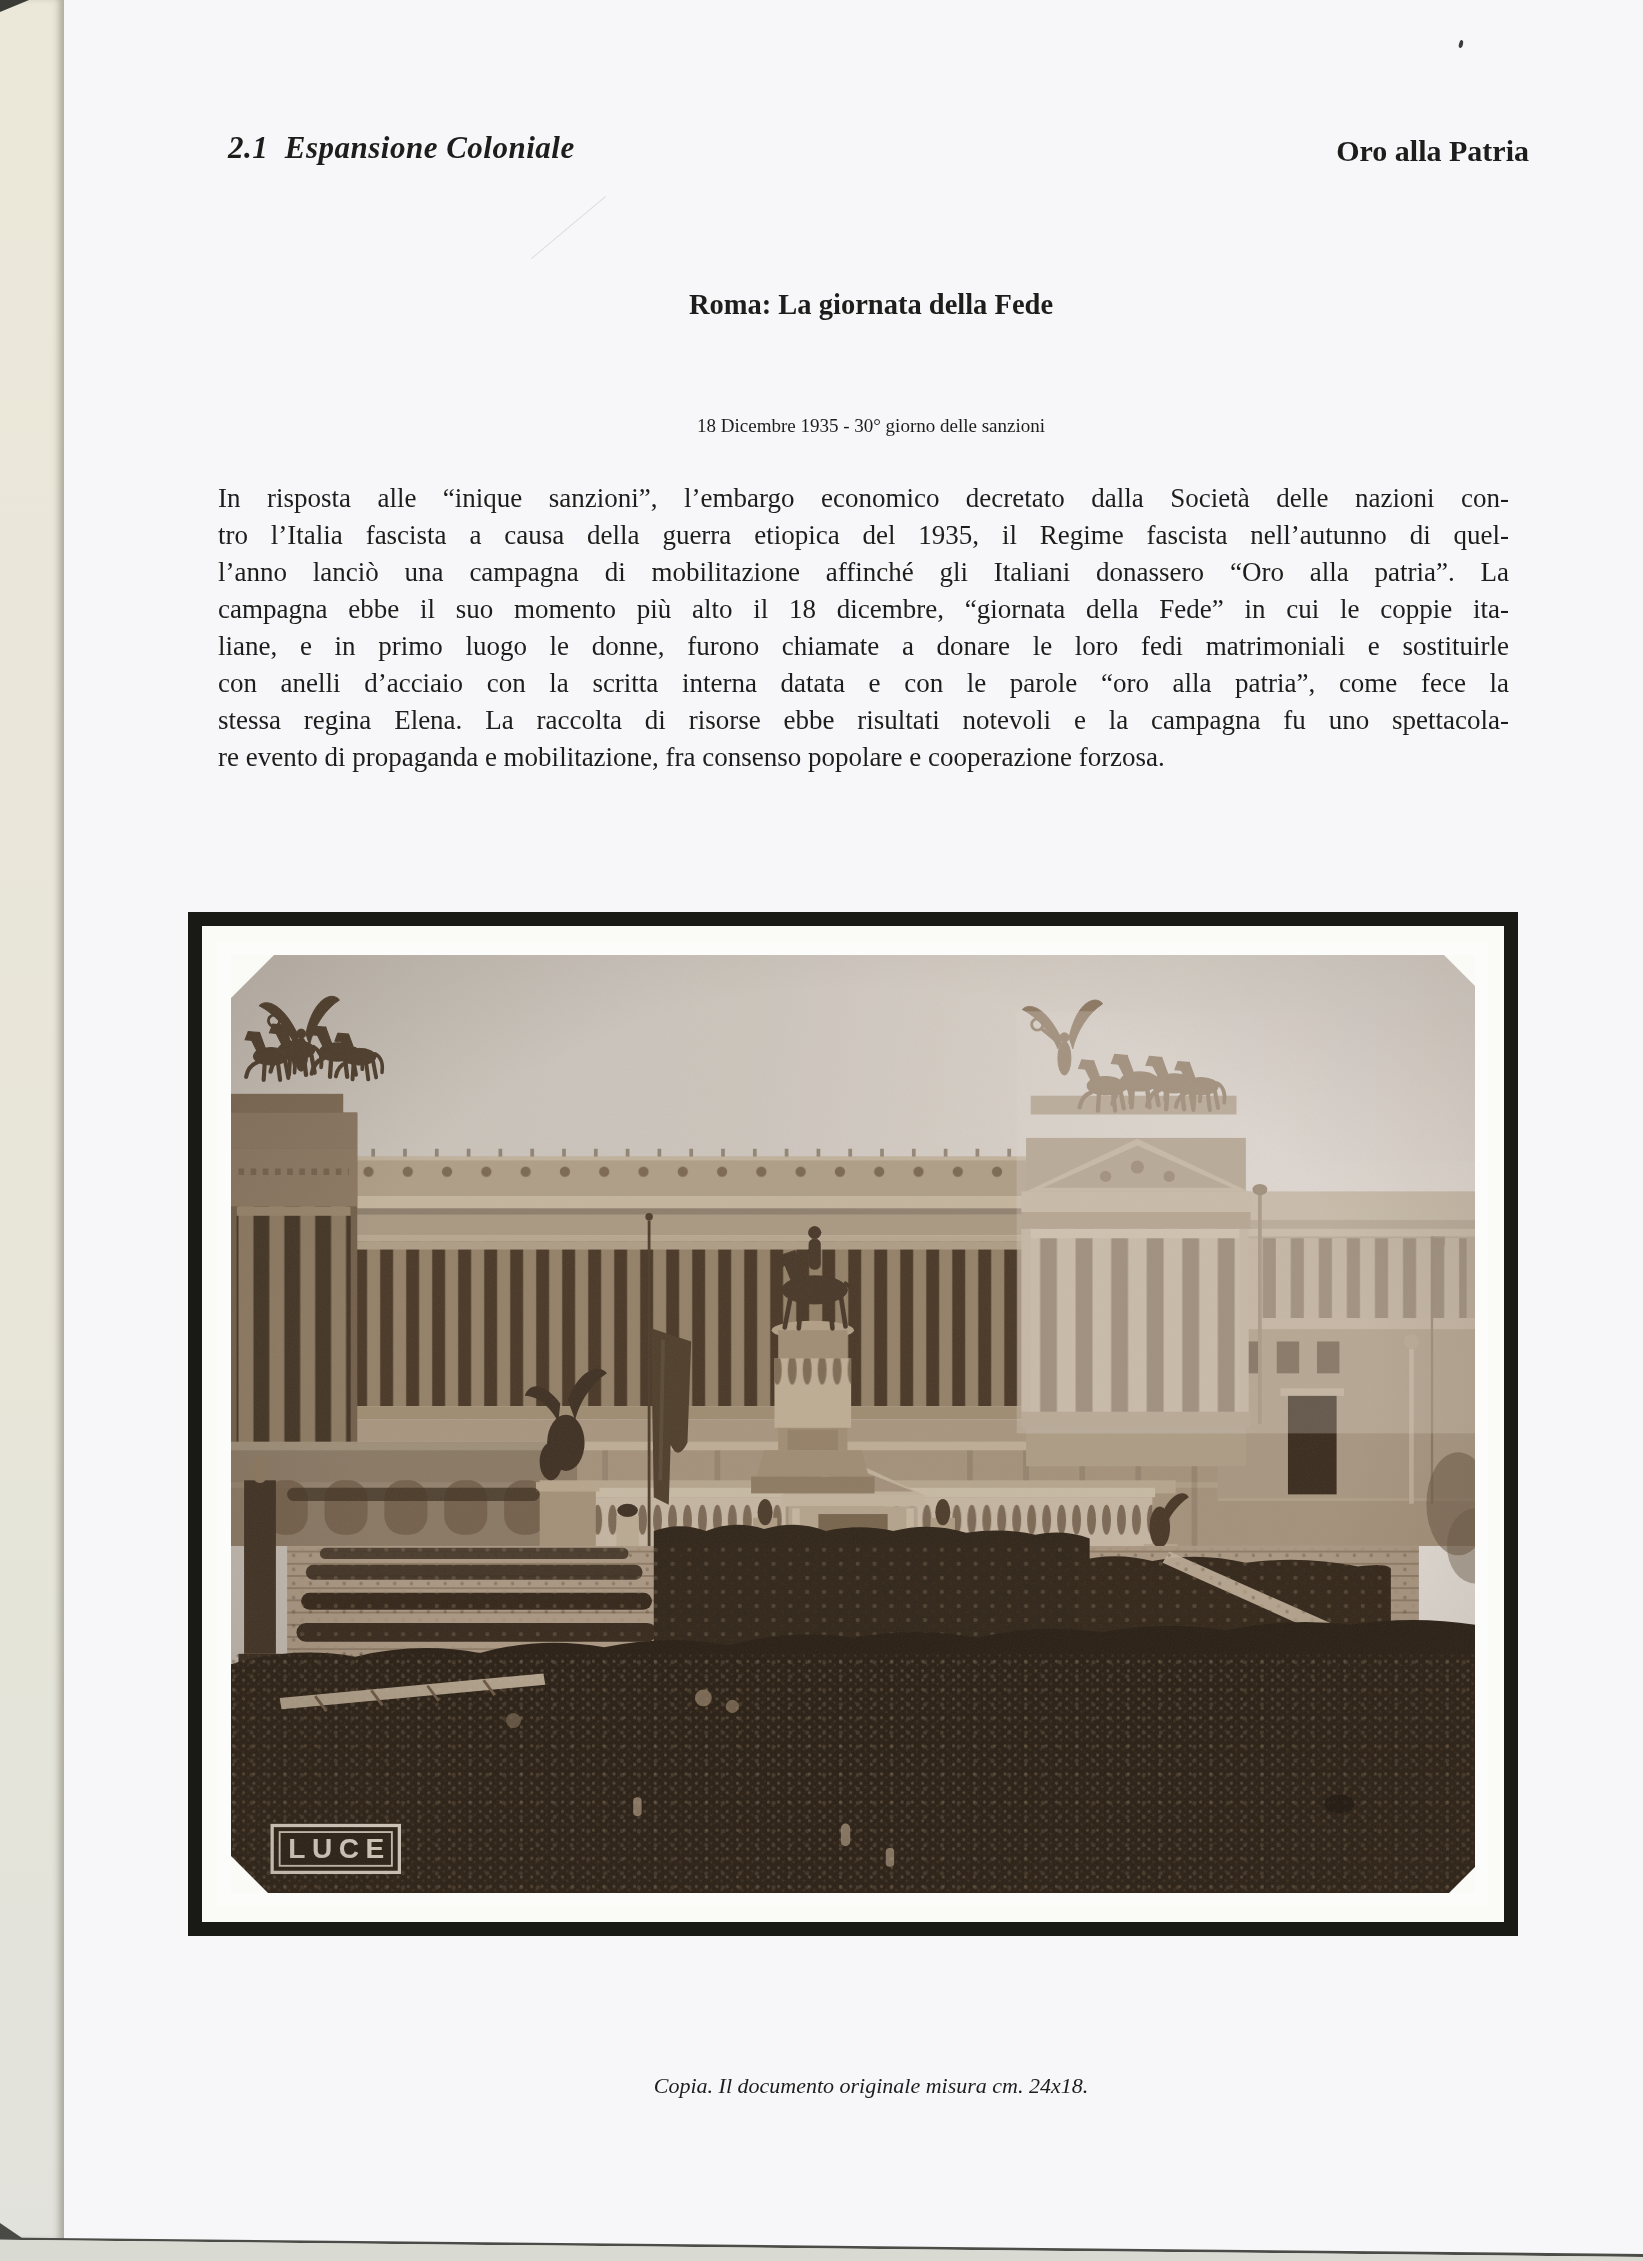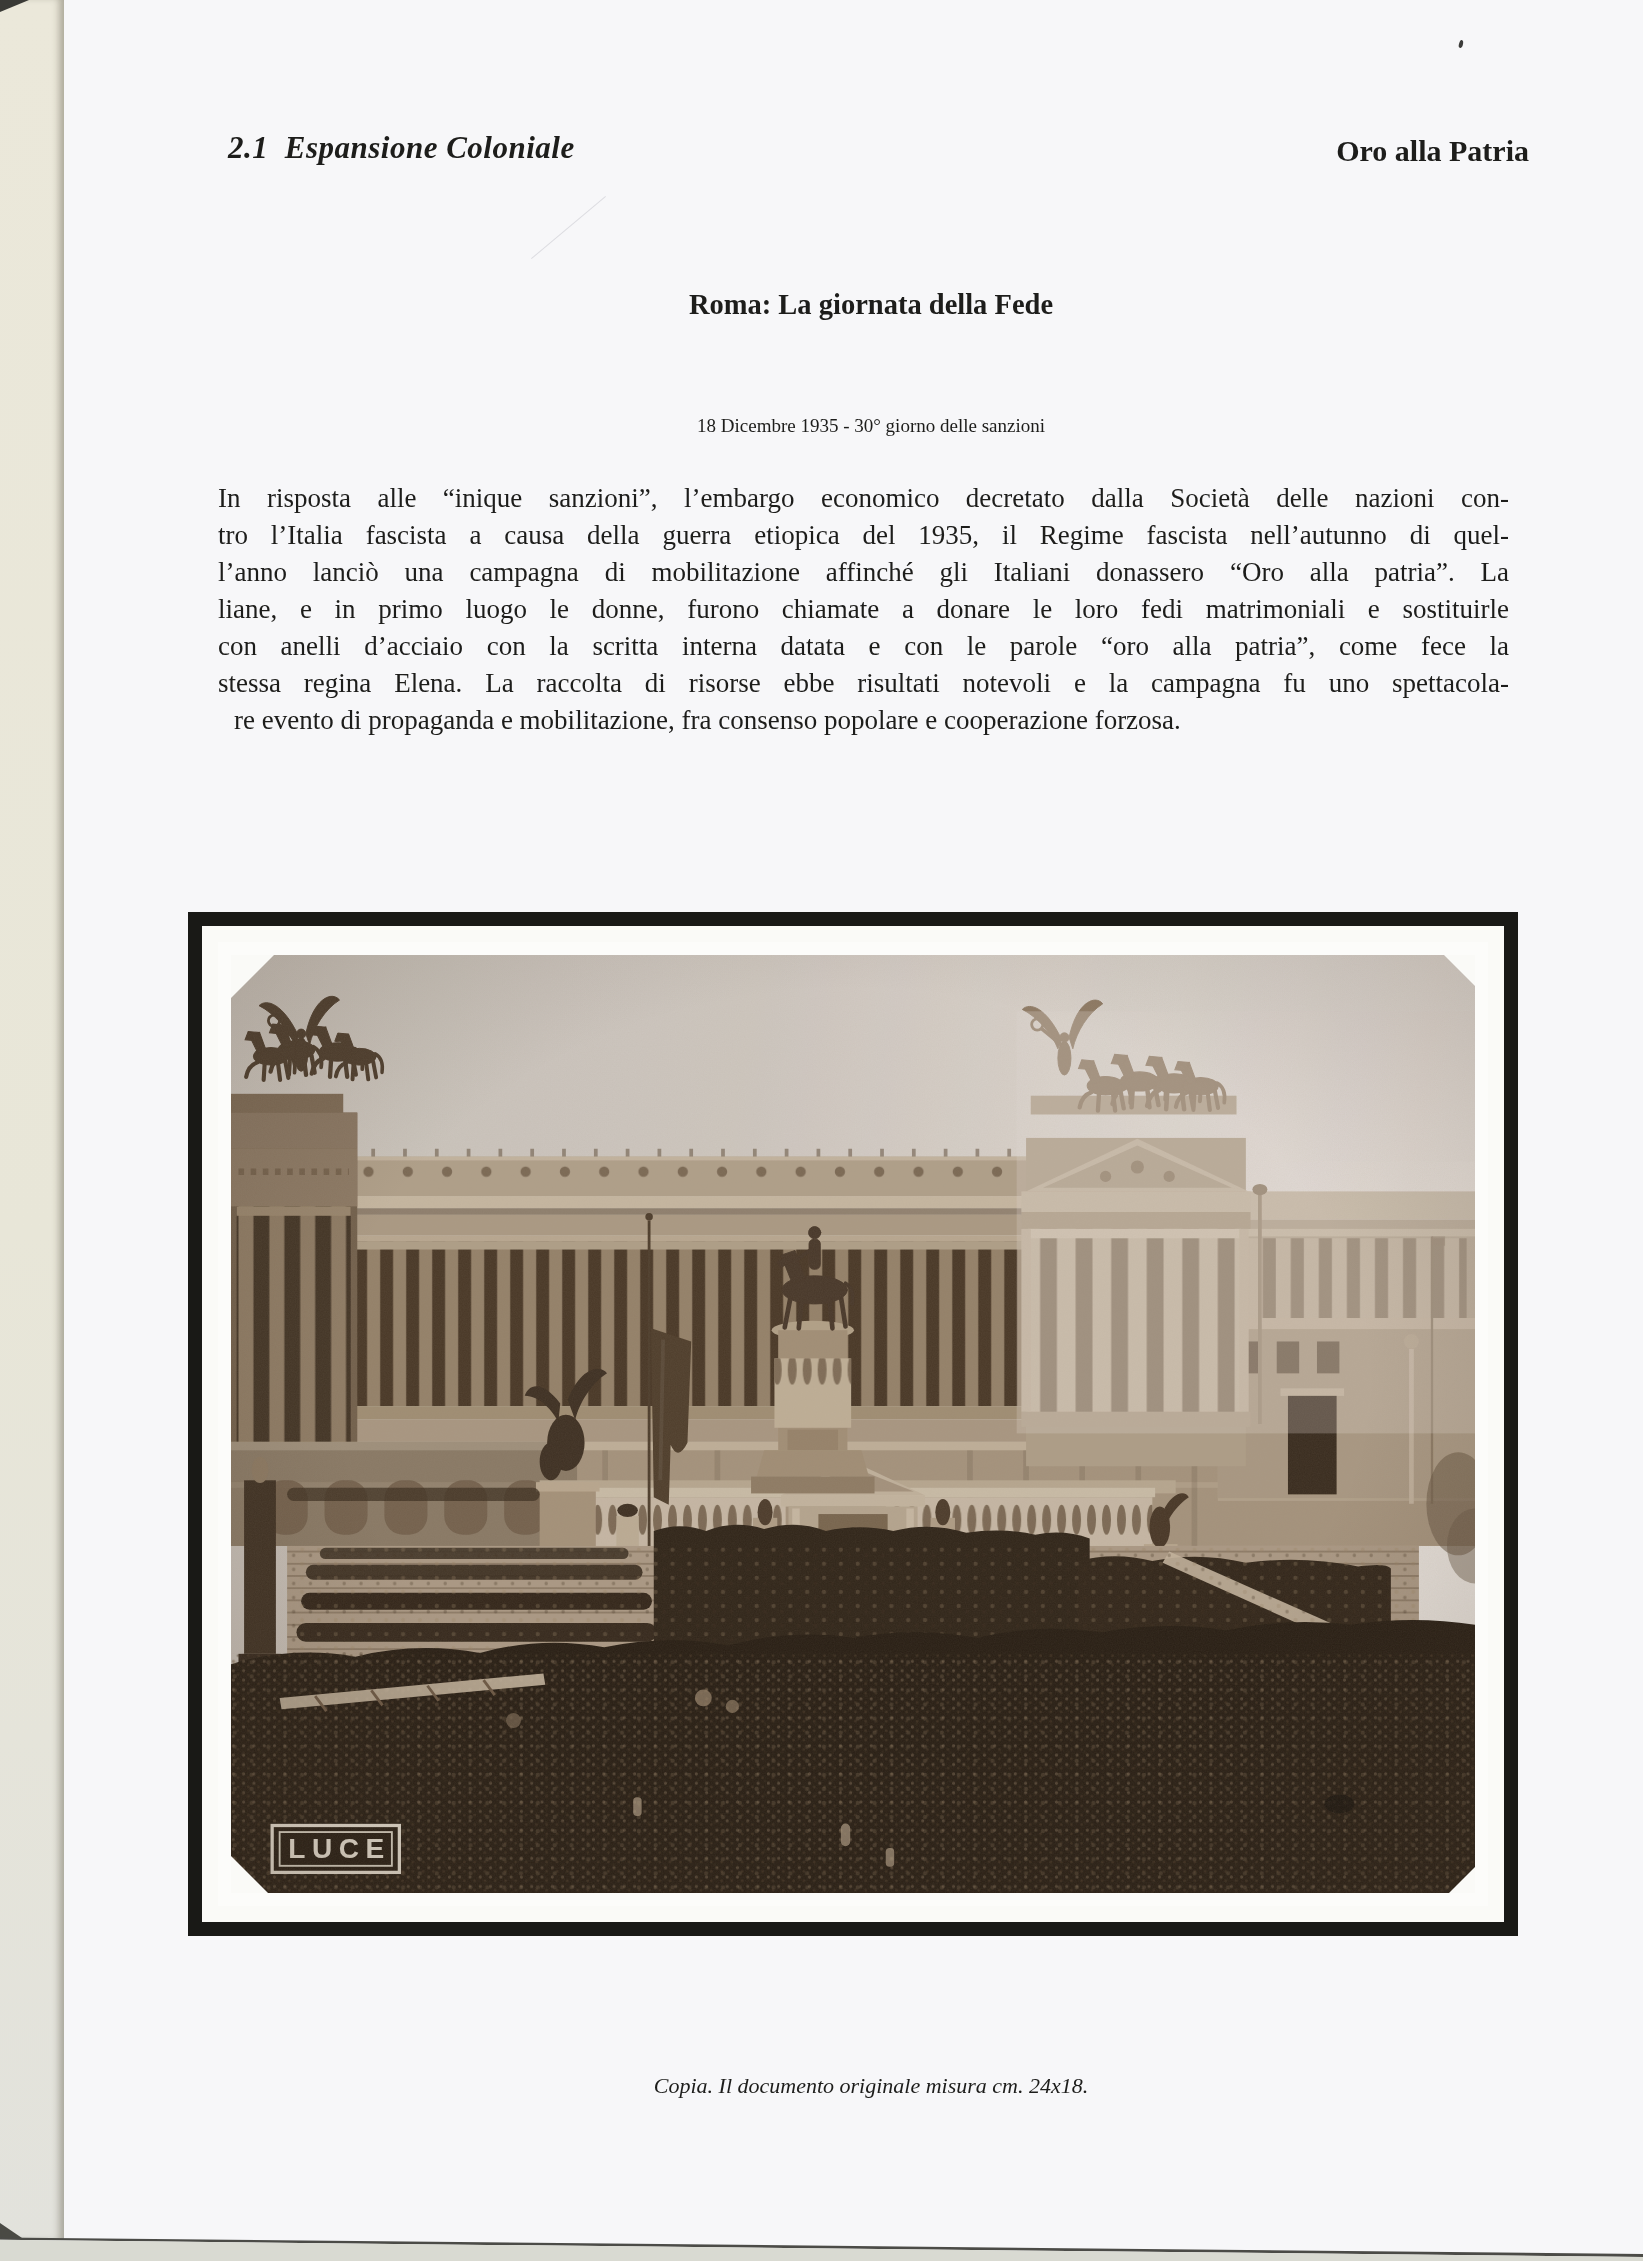--- a/index.html
+++ b/index.html
@@ -28,21 +28,21 @@
   .crease { position:absolute; left:520px; top:227px; width:97px; height:1px;
     background:rgba(115,115,130,.20); transform:rotate(-40deg); }
 
   
   .header-left  { position:absolute; left:228px; top:130px; font-size:31px; font-weight:bold; white-space:pre; letter-spacing:0.5px;font-style:italic; }
   .header-right { position:absolute; right:114px; top:134px; font-size:30px; font-weight:bold; }
   .doc-title    { position:absolute; left:227px; width:1288px; top:289px; text-align:center; font-size:28.5px; font-weight:bold; }
   .doc-subtitle { position:absolute; left:227px; width:1288px; top:415px; text-align:center; font-size:19px; }
   .body-text    { position:absolute; left:218px; top:480px; width:1291px; font-size:27px; line-height:37px; }
   .jline { text-align:justify; text-align-last:justify; }
-  .jline.last { text-align:center; text-align-last:left;margin-left:16px; }
+  .jline.last { text-align:center; text-align-last:left; }
   .caption { position:absolute; left:227px; width:1288px; top:2051px; text-align:center; font-style:italic; font-size:22px;margin-top:22px; }
 
   
   .photo-frame {
     position:absolute; left:188px; top:912px; width:1330px; height:1024px;
     box-sizing:border-box; border:14.5px solid #191916; background:#fafaf7; padding:16.4px;
   }
   .photo-print { position:relative; width:100%; height:100%; box-sizing:border-box;
     background:#fcfcfa; padding:12.6px; }
   .photo-stage { position:relative; width:100%; height:100%; overflow:hidden; }
@@ -66,20 +66,21 @@
 
 <div class="header-left">2.1  Espansione Coloniale</div>
 <div class="header-right">Oro alla Patria</div>
 <div class="doc-title">Roma: La giornata della Fede</div>
 <div class="doc-subtitle">18 Dicembre 1935 - 30° giorno delle sanzioni</div>
 
 <div class="body-text">
   <div class="jline">In risposta alle “inique sanzioni”, l’embargo economico decretato dalla Società delle nazioni con-</div>
   <div class="jline">tro l’Italia fascista a causa della guerra etiopica del 1935, il Regime fascista nell’autunno di quel-</div>
   <div class="jline">l’anno lanciò una campagna di mobilitazione affinché gli Italiani donassero “Oro alla patria”. La</div>
+  <div class="jline">campagna ebbe il suo momento più alto il 18 dicembre, “giornata della Fede” in cui le coppie ita-</div>
   <div class="jline">liane, e in primo luogo le donne, furono chiamate a donare le loro fedi matrimoniali e sostituirle</div>
   <div class="jline">con anelli d’acciaio con la scritta interna datata e con le parole “oro alla patria”, come fece la</div>
   <div class="jline">stessa regina Elena. La raccolta di risorse ebbe risultati notevoli e la campagna fu uno spettacola-</div>
   <div class="jline last">re evento di propaganda e mobilitazione, fra consenso popolare e cooperazione forzosa.</div>
 </div>
 
 <div class="photo-frame">
   <div class="photo-print">
     <div class="photo-stage">
       <svg class="photo" viewBox="0 0 1330 1000" preserveAspectRatio="none">

